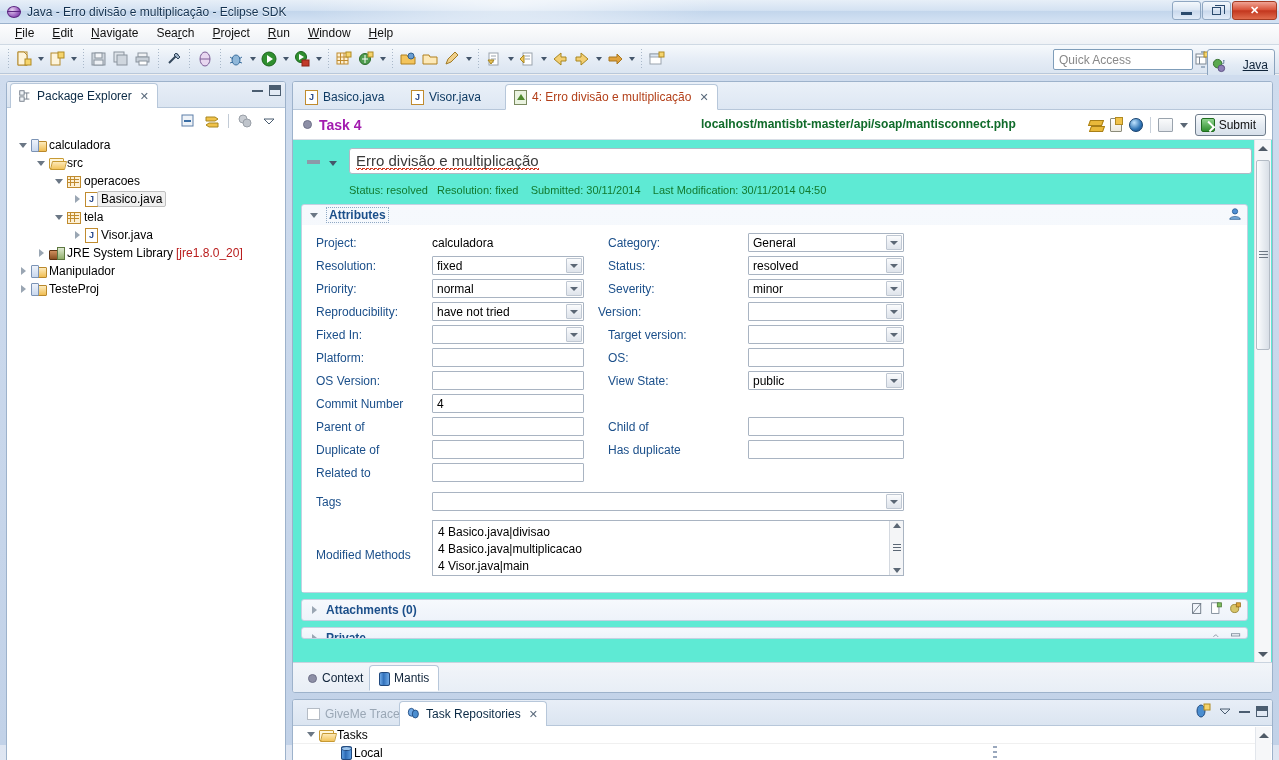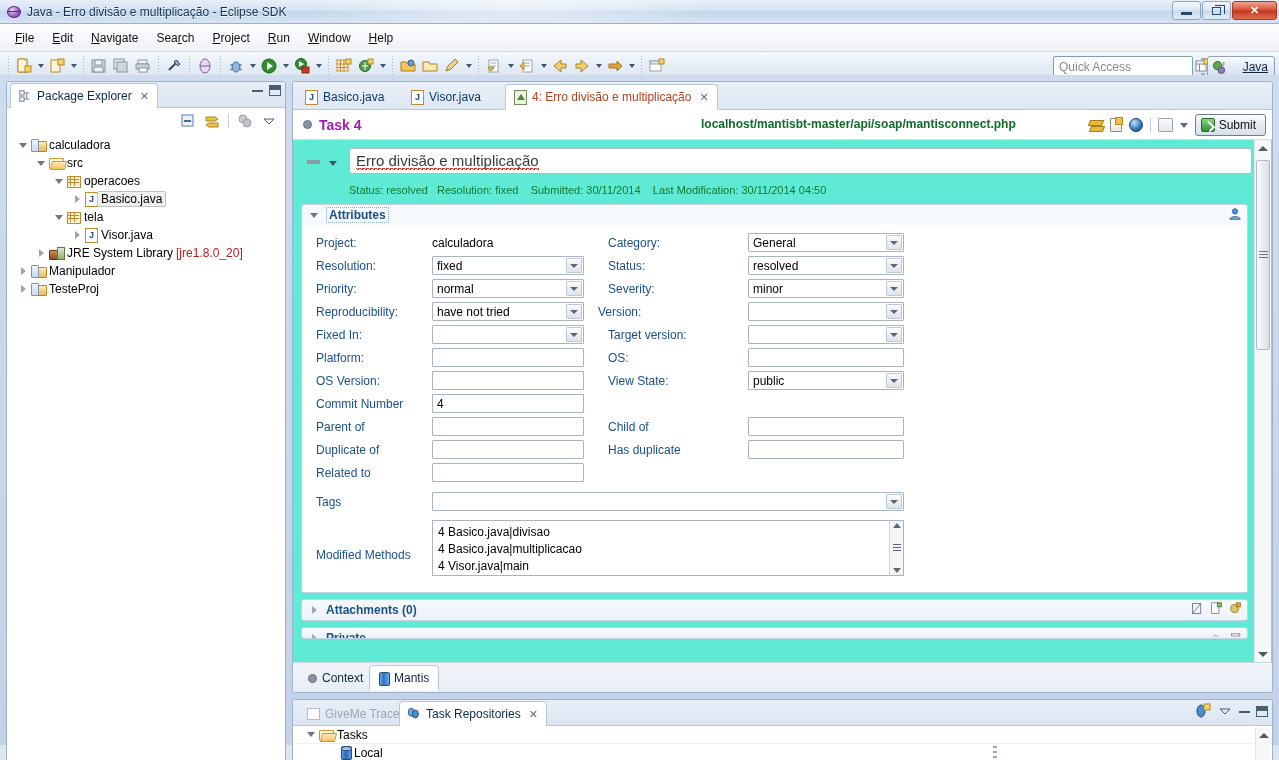--- a/index.html
+++ b/index.html
@@ -63,22 +63,22 @@
     background: linear-gradient(180deg,#f0a394,#d9553b 45%, #c3371e 52%, #e06c4d);
     border-color:#a43b22; color:#fff;
     font-weight:bold;
   }
   .win-btn .m-glyph{ display:block;width:11px;height:3px;background:#2a4a6d;margin-top:6px;}
   .win-btn .r-glyph{ display:block;width:9px;height:8px;border:1px solid #2a4a6d;position:relative;}
   .win-btn .r-glyph::after{content:"";position:absolute;left:2px;top:-3px;width:9px;height:8px;border:1px solid #2a4a6d;border-bottom:none;border-left:none;}
 
   
   .menubar {
-    height: 28px; background: linear-gradient(180deg,#fdfdfe,#eff2f6);
-    display: flex; align-items: center; padding-left: 6px;
+    height: 21px; background: linear-gradient(180deg,#fdfdfe,#eff2f6);
+    display: flex; padding-left: 6px;
     border-bottom: 1px solid #cfd9e4;
   }
   .menu-item {
     padding: 2px 9px; font-size: 12px; color: #111; cursor: default;
   }
   .menu-item u { text-decoration: underline; }
 
   
   .toolbar {
     height: 29px;
@@ -105,21 +105,21 @@
     width: 140px; height: 21px; background:#fff;
     border: 1px solid #7f9db9; border-radius: 2px;
     font-size: 12px; color:#888; padding: 2px 5px;
     display:flex;align-items:center;
   }
   .qa-dots { position:absolute; right:74px; top:6px; width:4px;height:18px;
     background: repeating-linear-gradient(180deg,#9fb0c4 0 2px, transparent 2px 5px);}
   .persp-sep{position:absolute; right:62px;top:6px;width:1px;height:18px;background:#aabbcd;}
   .persp-new { position:absolute; right:66px; top:6px; width:18px;height:18px;}
   .persp-java {
-    position:absolute; right:4px; top:4px; height:22px;
+    position:absolute; right:4px; top:4px; height:32px;
     border:1px solid #8ba3bd; border-radius:3px;
     background: linear-gradient(180deg,#fcfdfe,#e3ebf5 50%, #d3e0ef);
     display:flex;align-items:center;gap:16px; padding:0 6px 0 4px;
     font-size:12px; color:#10243a;text-decoration:underline;
   }
 
   
   .workbench {
     position:absolute; left:0; top:75px; width:1279px; height:670px;
     background: linear-gradient(180deg,#cfdcee,#c2d2e8);

